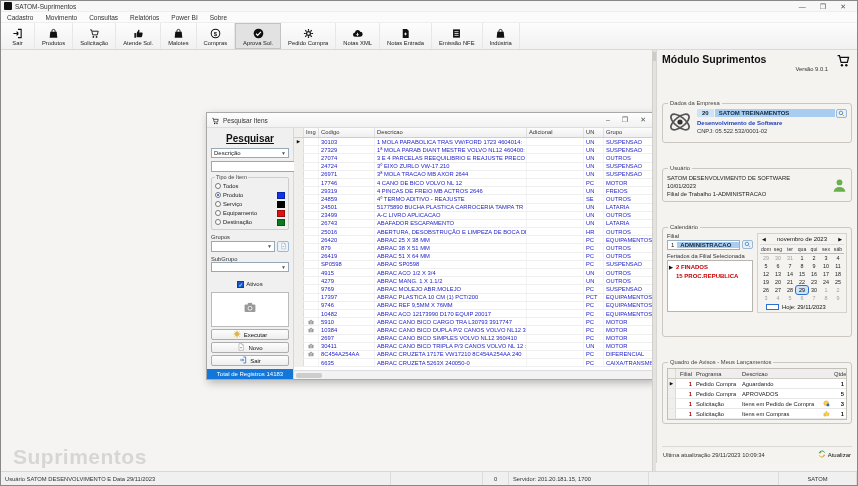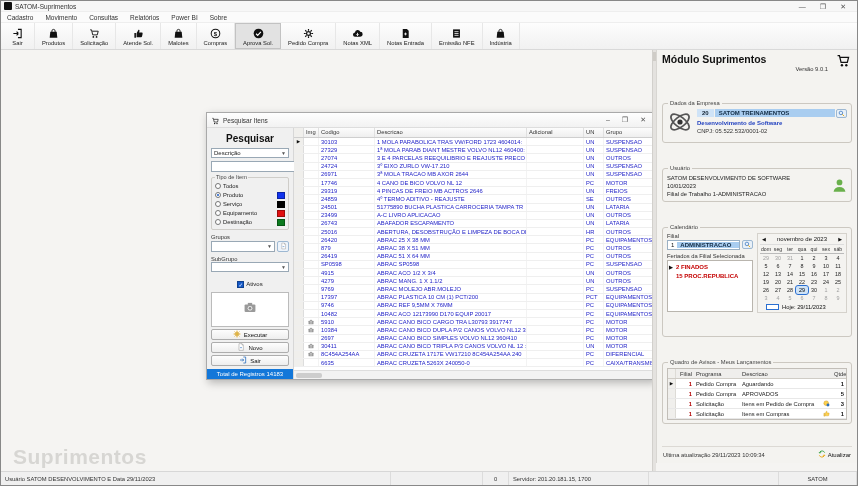--- a/index.html
+++ b/index.html
@@ -99,21 +99,21 @@
 
   
   .dialog { position:absolute; left:205px; top:62px; width:449px; height:268px; background:#f0f0f0; border:1px solid #a9a9a9; box-shadow:2px 3px 8px rgba(0,0,0,0.25); display:flex; flex-direction:column; }
   .dlg-title { height:15px; background:linear-gradient(#fefefe,#f2f2f2); display:flex; align-items:center; padding:0 4px; border-bottom:1px solid #ddd; }
   .dlg-title svg { width:9px; height:8px; margin-right:3px; }
   .dlg-title-text { flex:1; font-size:6.5px; color:#333; }
   .dlg-controls { display:flex; gap:12px; padding-right:4px; }
   .dlg-controls span { font-size:7px; color:#555; }
   .dlg-body { flex:1; display:flex; overflow:hidden; }
   .dlg-left { width:87px; background:#f0f0f0; border-right:1px solid #d7d7d7; padding:3px 4px 0 4px; display:flex; flex-direction:column; }
-  .dlg-heading { font-size:10px; font-weight:bold; color:#111; text-align:center; margin:2px 0 4px 0; }
+  .dlg-heading { font-size:10px; font-weight:bold; color:#111; text-align:center; margin:2px 0 4px 0;text-decoration:underline; }
   .combo { background:#fff; border:1px solid #99a8b5; height:11px; display:flex; align-items:center; font-size:6px; color:#222; padding:0 2px; }
   .combo .arrow { margin-left:auto; font-size:5px; color:#555; }
   .srch-row { display:flex; align-items:center; margin-top:3px; gap:2px; }
   .searchbox { flex:1; height:11px; background:#fff; border:1px solid #99a8b5; font-size:6px; padding:0 2px; }
   .clear-x { font-size:7px; font-weight:bold; color:#111; }
   .tipo-grp { position:relative; border:1px solid #cfcdc9; border-radius:2px; margin-top:5px; padding:4px 3px 2px 3px; }
   .tipo-legend { position:absolute; top:-4px; left:3px; background:#f0f0f0; font-size:5.6px; color:#444; padding:0 1px; }
   .radio-row { display:flex; align-items:center; height:9px; }
   .radio { width:6px; height:6px; border:1px solid #777; border-radius:50%; background:#fff; margin-right:2px; position:relative; }
   .radio.sel::after { content:""; position:absolute; inset:1px; background:#1558c7; border-radius:50%; }

